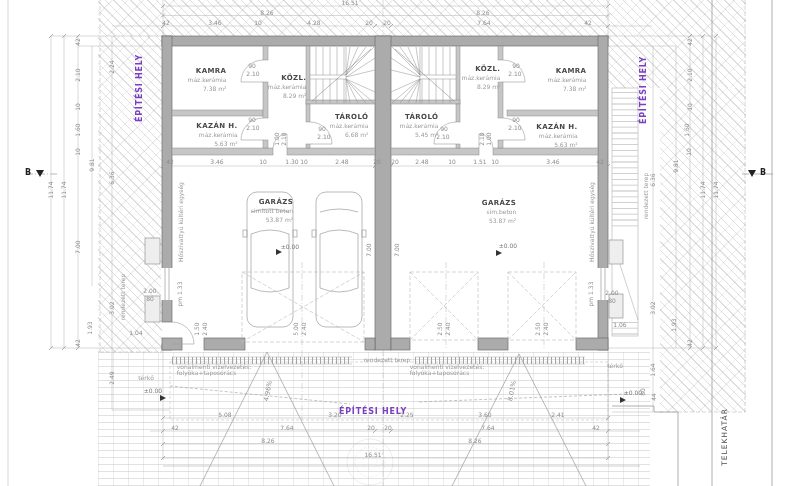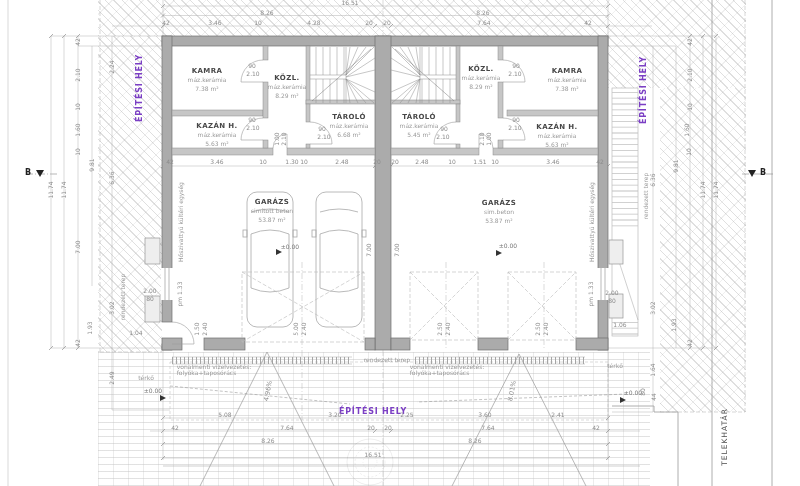--- a/index.html
+++ b/index.html
@@ -12,21 +12,21 @@
   .brick{position:absolute;
     background:
       repeating-linear-gradient(0deg,rgba(190,190,190,.45) 0 1px,transparent 1px 7px),
       repeating-linear-gradient(90deg,rgba(200,200,200,.35) 0 1px,transparent 1px 15px);}
   svg.lines{position:absolute;left:0;top:0;}
   .lbl{position:absolute;font-size:6px;color:#8c8c8c;transform:translate(-50%,-50%);
        white-space:nowrap;line-height:1;}
   .lbl.vert{transform:translate(-50%,-50%) rotate(-90deg);}
   .txt{position:absolute;transform:translate(-50%,-50%);white-space:nowrap;line-height:1;}
   .vlabel{position:absolute;transform:translate(-50%,-50%) rotate(-90deg);white-space:nowrap;line-height:1;}
-  .room{position:absolute;transform:translate(-50%,-50%);text-align:center;line-height:1.35;white-space:nowrap;}
+  .room{position:absolute;transform:translate(-50%,-50%);text-align:right;line-height:1.35;white-space:nowrap;}
   .room-name{font-size:7px;font-weight:bold;color:#474747;letter-spacing:.4px;}
   .room-sub{font-size:6px;color:#9a9a9a;}
   .purple{color:#7b3fc4;font-size:8px;font-weight:bold;letter-spacing:.8px;}
   .gray-note{font-size:6px;color:#9a9a9a;}
   .dark-note{font-size:7.5px;color:#4d4d4d;letter-spacing:1px;}
   .level{font-size:6px;color:#777;}
   .slope{position:absolute;transform:translate(-50%,-50%) rotate(-79deg);font-size:6.5px;color:#8c8c8c;white-space:nowrap;}
   .watermark{position:absolute;transform:translate(-50%,-50%);font-size:30px;font-weight:normal;
        color:rgba(125,125,125,.27);letter-spacing:2px;}
   .section-b{font-size:8px;color:#222;font-weight:bold;}

